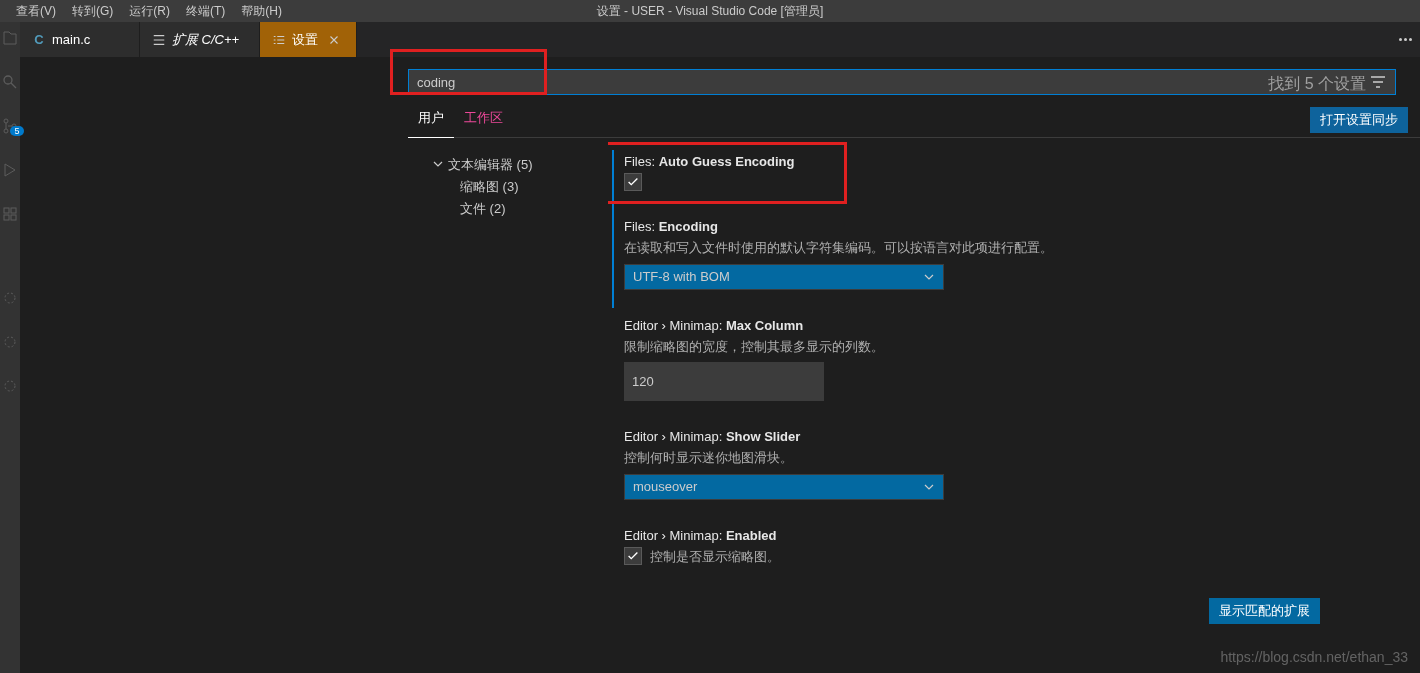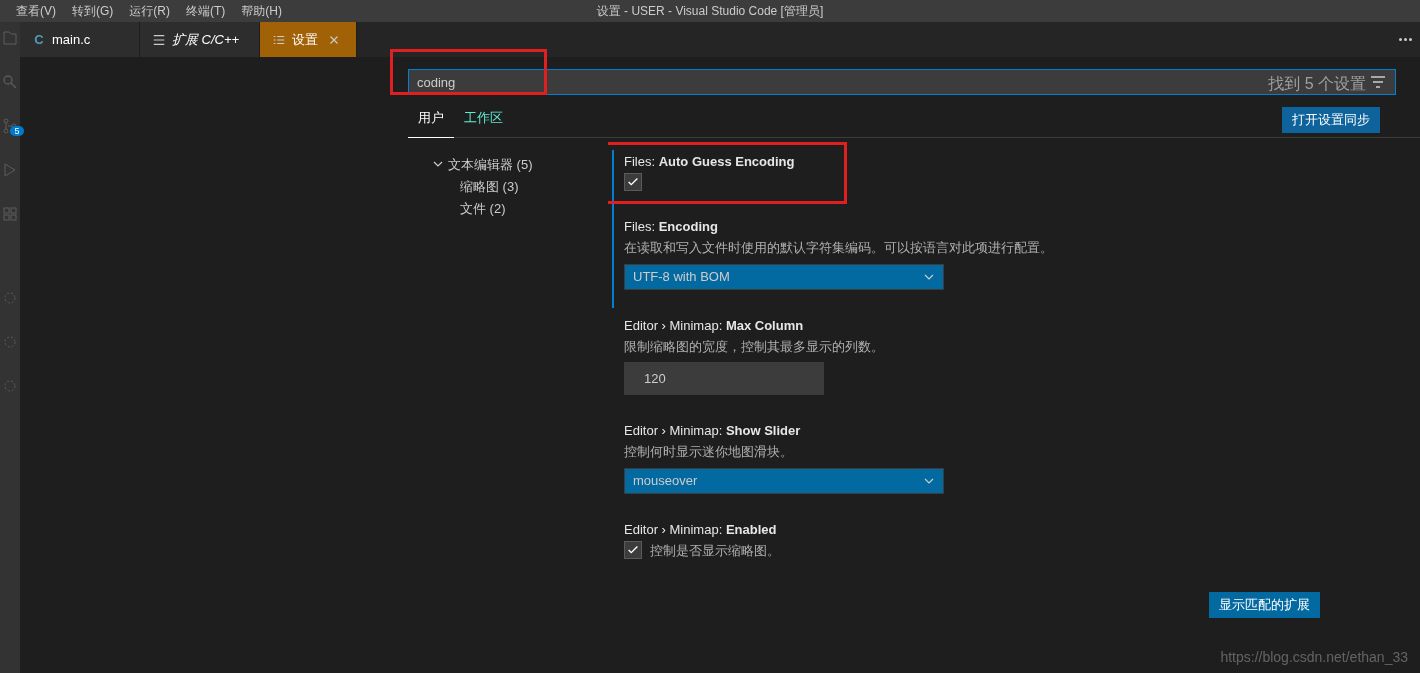--- a/index.html
+++ b/index.html
@@ -24,42 +24,42 @@
   .tab-label.normal { font-style: normal; }
   .close-btn { width: 20px; height: 20px; display: flex; align-items: center; justify-content: center; margin-left: auto; cursor: pointer; }
   .close-btn svg { width: 14px; height: 14px; fill: #cccccc; }
   .tab-actions { margin-left: auto; display: flex; align-items: center; padding-right: 8px; gap: 12px; }
   .settings-body { flex: 1; display: flex; flex-direction: column; padding: 0 0 0 388px; position: relative; }
   .search-row { padding: 12px 24px 0 0; position: relative; }
   .search-box { width: 100%; height: 26px; background: #3c3c3c; border: 1px solid #007fd4; color: #cccccc; padding: 0 8px; font-size: 13px; outline: none; }
   .search-count { position: absolute; right: 54px; top: 17px; font-size: 16px; color: #a0a0a0; }
   .filter-icon { position: absolute; right: 34px; top: 17px; }
   .filter-icon svg { width: 16px; height: 16px; fill: #cccccc; }
-  .scope-row { display: flex; align-items: center; padding: 8px 40px 0 0; border-bottom: 1px solid #3c3c3c; }
-  .scope-tab { padding: 6px 10px 10px; font-size: 13px; cursor: pointer; color: #5eead4; }
+  .scope-row { display: flex; align-items: center; padding: 8px 12px 0 0; border-bottom: 1px solid #3c3c3c; }
+  .scope-tab { padding: 6px 10px 10px; font-size: 13px; cursor: pointer; color: #ec4899; }
   .scope-tab.active { color: #ffffff; border-bottom: 1px solid #ffffff; margin-bottom: -1px; }
   .sync-btn { margin-left: auto; background: #0e639c; color: #ffffff; padding: 4px 10px; font-size: 13px; border: none; cursor: pointer; }
   .content-row { flex: 1; display: flex; overflow: hidden; }
   .toc { width: 200px; padding: 16px 0 0 24px; }
   .toc-item { display: flex; align-items: center; gap: 4px; padding: 2px 0; font-size: 13px; color: #cccccc; cursor: pointer; }
   .toc-sub { padding-left: 28px; padding-top: 2px; padding-bottom: 2px; color: #cccccc; font-size: 13px; }
   .chev { width: 12px; display: inline-block; }
   .chev svg { width: 12px; height: 12px; fill: #cccccc; }
   .settings-list { flex: 1; padding: 12px 0 0 4px; overflow-y: auto; }
   .setting { padding: 10px 24px 18px 12px; position: relative; }
   .setting.active { border-left: 2px solid #007fd4; padding-left: 10px; }
   .setting-title { font-size: 13px; color: #e7e7e7; margin-bottom: 4px; }
   .setting-title .bold { font-weight: 600; color: #e7e7e7; }
   .setting-desc { font-size: 13px; color: #b0b0b0; margin-bottom: 6px; line-height: 1.5; }
   .checkbox-row { display: flex; align-items: flex-start; gap: 8px; }
   .checkbox { width: 18px; height: 18px; background: #3c3c3c; border: 1px solid #5a5a5a; display: flex; align-items: center; justify-content: center; flex-shrink: 0; }
   .checkbox svg { width: 14px; height: 14px; fill: #ffffff; }
   .select { width: 320px; height: 26px; background: #0369a1; border: 1px solid #3c3c3c; color: #cccccc; padding: 12px 8px; display: flex; align-items: center; justify-content: space-between; cursor: pointer; }
   .select svg { width: 12px; height: 12px; fill: #cccccc; }
-  .text-input { width: 200px; height: 33px; background: #3c3c3c; border: none; color: #cccccc; padding: 0 20px; font-size: 13px; }
+  .text-input { width: 200px; height: 39px; background: #3c3c3c; border: none; color: #cccccc; padding: 0 8px; font-size: 13px; }
   .footer-btn { margin-left: auto; margin-right: 100px; margin-top: 8px; background: #0369a1; color: #ffffff; padding: 4px 10px; font-size: 13px; border: none; cursor: pointer; display: block; text-align: right; }
   .highlight-box1 { position: absolute; border: 3px solid #e02020; pointer-events: none; }
   .watermark { position: absolute; right: 12px; bottom: 8px; color: #808080; font-size: 14px; opacity: 0.7; }
   .dots { display: flex; gap: 2px; }
   .dots span { width: 3px; height: 3px; background: #cccccc; border-radius: 50%; }
   .list-icon svg { fill: #cccccc; width: 14px; }
 </style>
 </head>
 <body>
 

